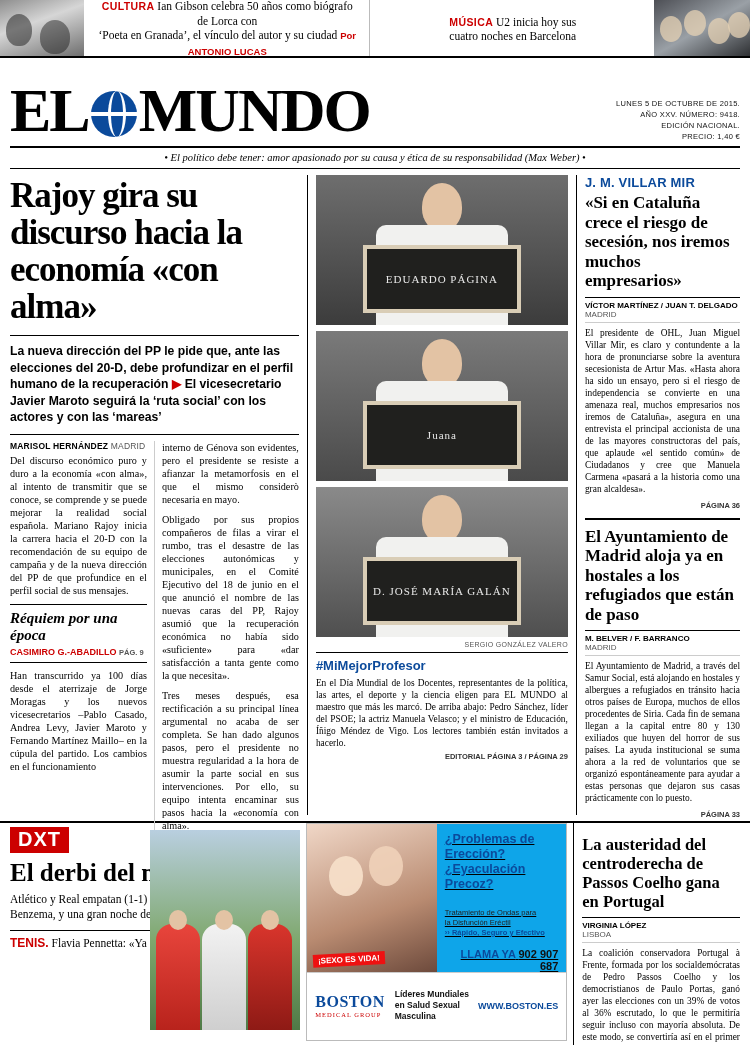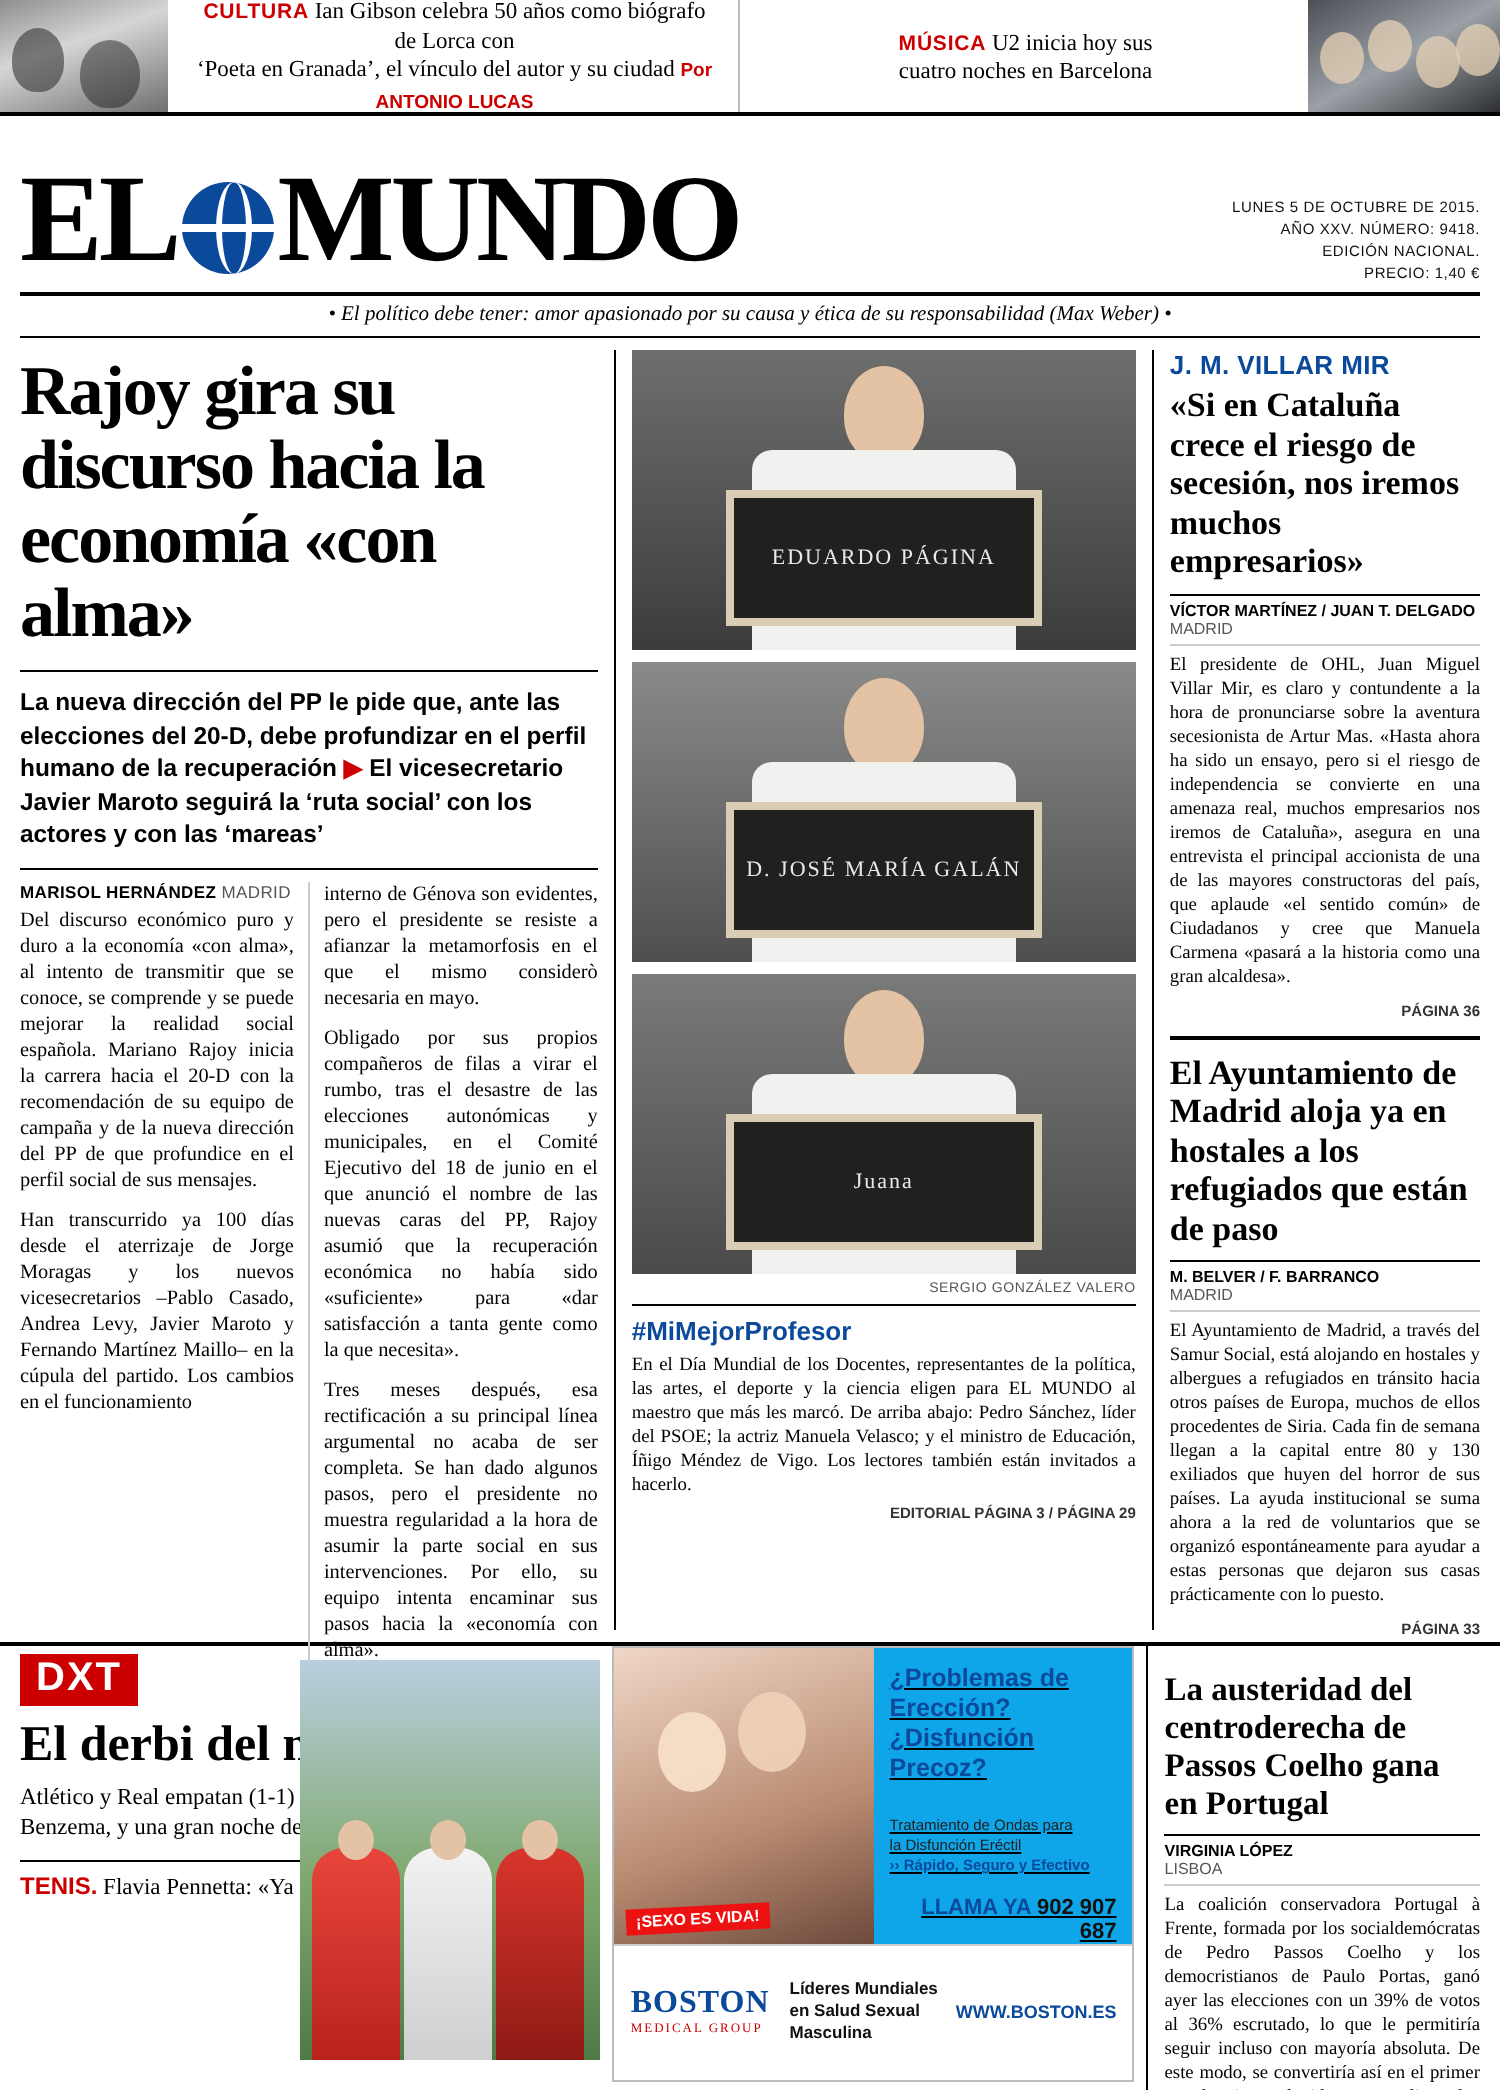--- a/index.html
+++ b/index.html
@@ -572,46 +572,53 @@
         <span>La nueva dirección del PP le pide que, ante las elecciones del 20-D, debe profundizar en el perfil humano de la recuperación </span><span class="arrow">▶</span><span> El vicesecretario Javier Maroto seguirá la ‘ruta social’ con los actores y con las ‘mareas’</span>
       </div>
 
       <div class="body-cols">
         <div class="bc first">
           <div class="author">
             <span>MARISOL HERNÁNDEZ</span>
             <span class="city">MADRID</span>
           </div>
           <p class="body">Del discurso económico puro y duro a la economía «con alma», al intento de transmitir que se conoce, se comprende y se puede mejorar la realidad social española. Mariano Rajoy inicia la carrera hacia el 20-D con la recomendación de su equipo de campaña y de la nueva dirección del PP de que profundice en el perfil social de sus mensajes.</p>
+          <div class="box-req">
+            <div class="t">Réquiem por una época</div>
+            <div class="a">
+              <span>CASIMIRO G.-ABADILLO</span>
+              <span class="pg">PÁG. 9</span>
+            </div>
+          </div>
           <p class="body" style="margin-top:6px">Han transcurrido ya 100 días desde el aterrizaje de Jorge Moragas y los nuevos vicesecretarios –Pablo Casado, Andrea Levy, Javier Maroto y Fernando Martínez Maillo– en la cúpula del partido. Los cambios en el funcionamiento</p>
         </div>
         <div class="bc second">
           <p class="body">interno de Génova son evidentes, pero el presidente se resiste a afianzar la metamorfosis en el que el mismo considerò necesaria en mayo.</p>
           <p class="body">Obligado por sus propios compañeros de filas a virar el rumbo, tras el desastre de las elecciones autonómicas y municipales, en el Comité Ejecutivo del 18 de junio en el que anunció el nombre de las nuevas caras del PP, Rajoy asumió que la recuperación económica no había sido «suficiente» para «dar satisfacción a tanta gente como la que necesita».</p>
           <p class="body">Tres meses después, esa rectificación a su principal línea argumental no acaba de ser completa. Se han dado algunos pasos, pero el presidente no muestra regularidad a la hora de asumir la parte social en sus intervenciones. Por ello, su equipo intenta encaminar sus pasos hacia la «economía con alma».</p>
           <div class="cont">SIGUE EN PÁG. 8 / EDITORIAL PÁG. 3</div>
         </div>
       </div>
     </div>
 
     <div class="col-mid">
       <div class="photo ph1">
         <div class="person-head"></div>
         <div class="person-body"></div>
         <div class="blackboard">EDUARDO PÁGINA</div>
       </div>
+      <div class="photo ph2">
+        <div class="person-head"></div>
+        <div class="person-body"></div>
+        <div class="blackboard">Juana</div>
+      </div>
       <div class="photo ph3">
         <div class="person-head"></div>
         <div class="person-body"></div>
         <div class="blackboard">D. JOSÉ MARÍA GALÁN</div>
-      </div>
-      <div class="photo ph2">
-        <div class="person-head"></div>
-        <div class="person-body"></div>
-        <div class="blackboard">Juana</div>
       </div>
       <div class="photo-credit">SERGIO GONZÁLEZ VALERO</div>
       <div class="hashtag">#MiMejorProfesor</div>
       <div class="caption">En el Día Mundial de los Docentes, representantes de la política, las artes, el deporte y la ciencia eligen para EL MUNDO al maestro que más les marcó. De arriba abajo: Pedro Sánchez, líder del PSOE; la actriz Manuela Velasco; y el ministro de Educación, Íñigo Méndez de Vigo. Los lectores también están invitados a hacerlo.</div>
       <div class="editorial-ref">EDITORIAL PÁGINA 3 / PÁGINA 29</div>
     </div>
 
     <div class="col-right">
       <div>
         <div class="rail-kicker">J. M. VILLAR MIR</div>
@@ -652,21 +659,21 @@
     <div class="b-mid">
       <div class="ad">
         <div class="ad-top">
           <div class="ad-photo">
             <div class="face f1"></div>
             <div class="face f2"></div>
             <div class="ad-badge">¡SEXO ES VIDA!</div>
           </div>
           <div class="ad-copy">
             <div class="ad-h">¿Problemas de Erección?</div>
-            <div class="ad-h">¿Disfunción Precoz?</div>
+            <div class="ad-h">¿Eyaculación Precoz?</div>
             <div class="ad-sub">
               <div>Tratamiento de Ondas para</div>
               <div>la Disfunción Eréctil</div>
               <div class="b">›› Rápido, Seguro y Efectivo</div>
             </div>
             <div class="ad-cta">
               <span>LLAMA YA</span>
               <span class="num">902 907 687</span>
             </div>
           </div>

